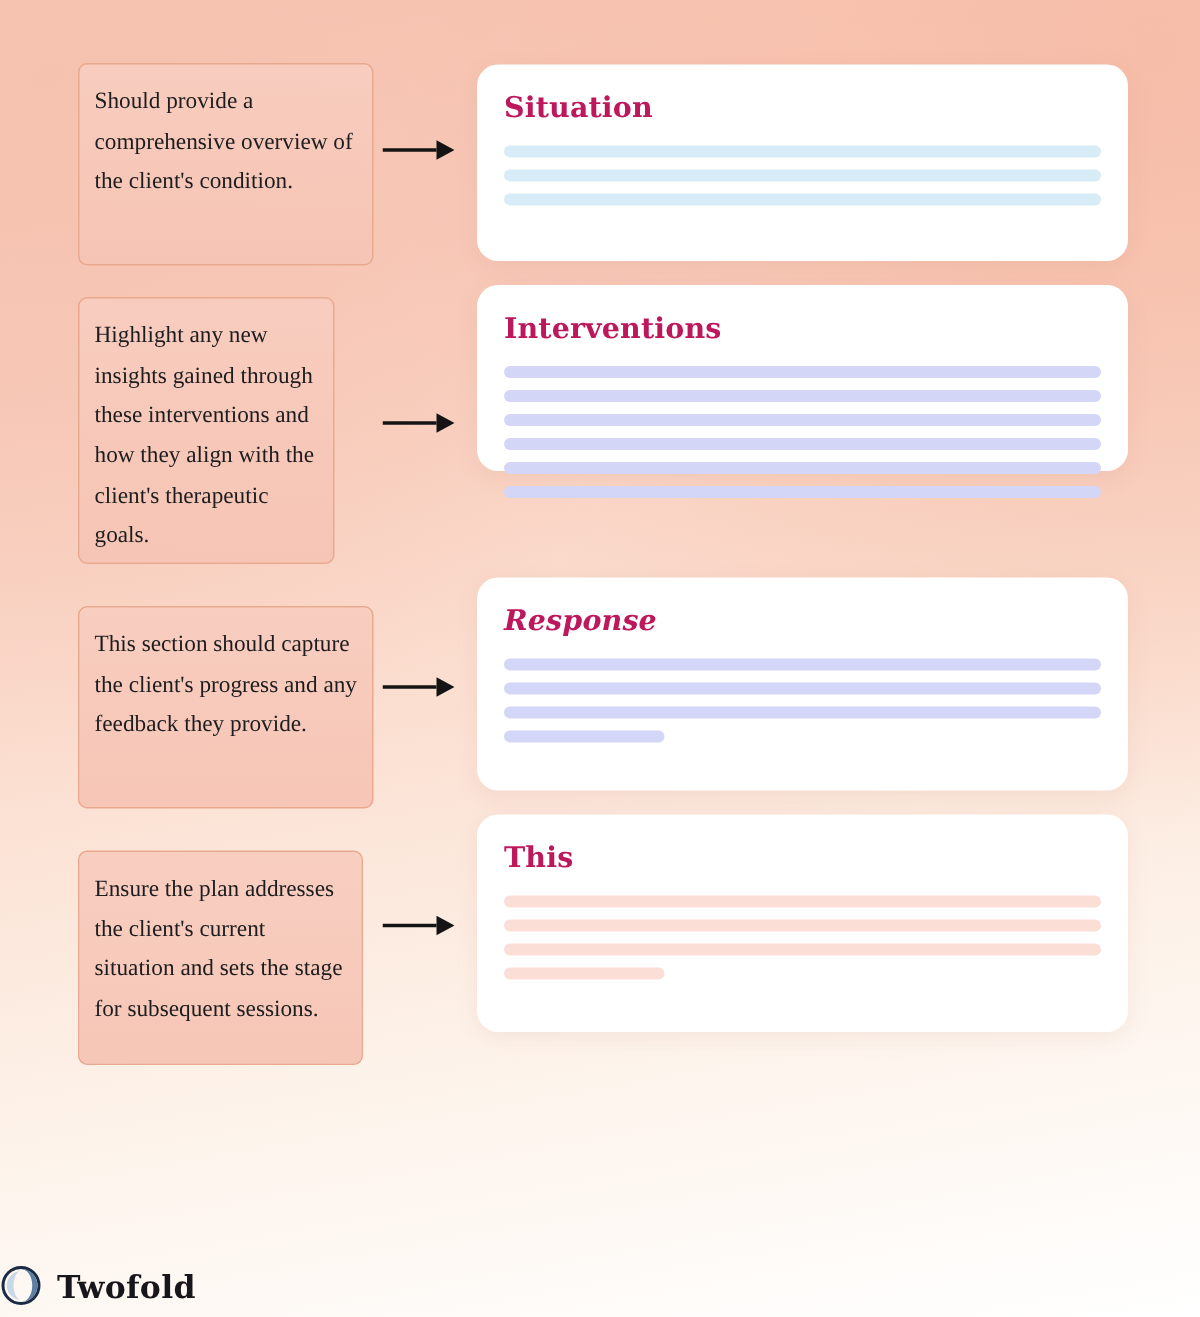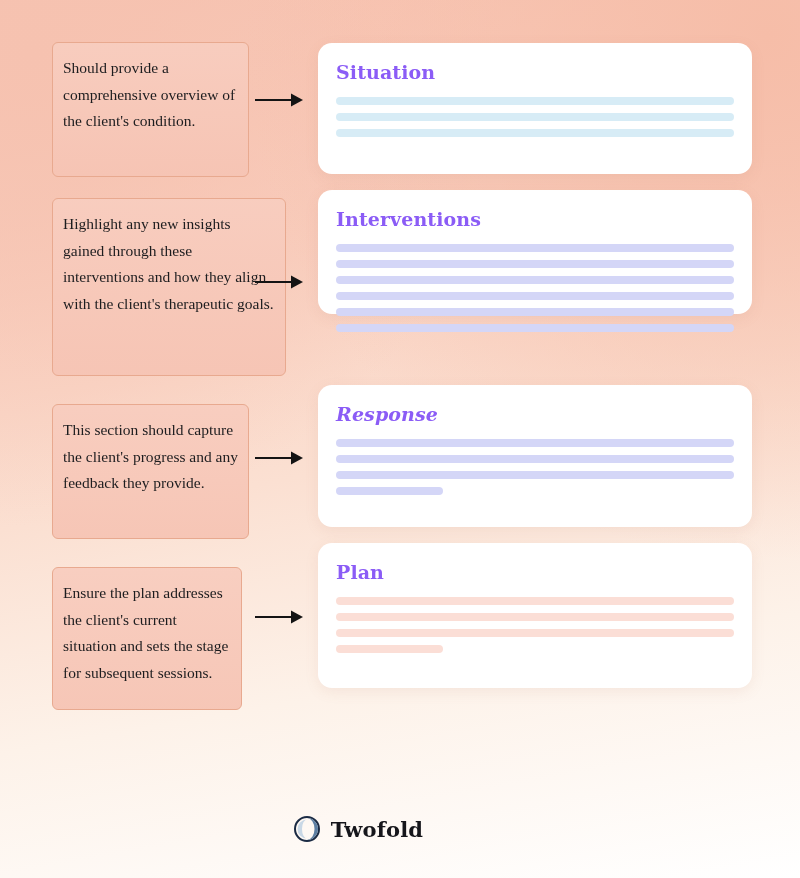--- a/index.html
+++ b/index.html
@@ -52,43 +52,42 @@
     background: #ffffff;
     border-radius: 14px;
     box-sizing: border-box;
     padding: 16px 18px 16px 18px;
     box-shadow: 0 4px 14px rgba(180,120,100,0.10);
   }
   .card-title {
     font-family: "DejaVu Serif", serif;
     font-weight: bold;
     font-size: 19px;
-    color: #8b5cf6;
+    color: #be185d;
     letter-spacing: 0.1px;
     margin: 2px 0 14px 0;
   }
   .lines {
     display: flex;
     flex-direction: column;
     gap: 8px;
   }
   .line {
     height: 8px;
     border-radius: 4px;
   }
 
   
   .footer {
     position: absolute;
     left: 0;
-    top: 815px;
+    top: 843px;
     width: 716px;
     display: flex;
     align-items: center;
-    justify-content: center;
     gap: 10px;
   }
   .logo-mark {
     width: 28px;
     height: 28px;
     display: block;
   }
   .logo-text {
     font-family: "DejaVu Serif", serif;
     font-weight: bold;
@@ -111,21 +110,21 @@
   </div>
   <div class="card" id="card-0" style="left: 318px; top: 43px; width: 434px; height: 131px;">
     <div class="card-title">Situation</div>
     <div class="lines" id="lines-0">
         <div class="line" style="width: 100%; background: rgb(215, 236, 246);"></div>
         <div class="line" style="width: 100%; background: rgb(215, 236, 246);"></div>
         <div class="line" style="width: 100%; background: rgb(215, 236, 246);"></div>
       </div>
   </div>
 
-  <div class="note" id="note-1" style="left: 52px; top: 198px; width: 234px; height: 178px;">Highlight any new insights gained through these interventions and how they align with the client's therapeutic goals.</div>
+  <div class="note" id="note-1" style="left: 52px; top: 198px; width: 171px; height: 178px;">Highlight any new insights gained through these interventions and how they align with the client's therapeutic goals.</div>
   <div class="arrow" id="arrow-1" style="left: 255px; top: 272px;">
     <svg viewBox="0 0 48 20" width="48" height="20" aria-hidden="true">
       <line x1="0" y1="10" x2="36" y2="10" stroke="#141414" stroke-width="2.2"></line>
       <polygon points="36,3.5 48,10 36,16.5" fill="#141414"></polygon>
     </svg>
   </div>
   <div class="card" id="card-1" style="left: 318px; top: 190px; width: 434px; height: 124px;">
     <div class="card-title">Interventions</div>
     <div class="lines" id="lines-1">
         <div class="line" style="width: 100%; background: rgb(212, 214, 247);"></div>
@@ -155,21 +154,21 @@
   </div>
 
   <div class="note" id="note-3" style="left: 52px; top: 567px; width: 190px; height: 143px;">Ensure the plan addresses the client's current situation and sets the stage for subsequent sessions.</div>
   <div class="arrow" id="arrow-3" style="left: 255px; top: 607px;">
     <svg viewBox="0 0 48 20" width="48" height="20" aria-hidden="true">
       <line x1="0" y1="10" x2="36" y2="10" stroke="#141414" stroke-width="2.2"></line>
       <polygon points="36,3.5 48,10 36,16.5" fill="#141414"></polygon>
     </svg>
   </div>
   <div class="card" id="card-3" style="left: 318px; top: 543px; width: 434px; height: 145px;">
-    <div class="card-title">Plan</div>
+    <div class="card-title">This</div>
     <div class="lines" id="lines-3">
         <div class="line" style="width: 100%; background: rgb(251, 222, 214);"></div>
         <div class="line" style="width: 100%; background: rgb(251, 222, 214);"></div>
         <div class="line" style="width: 100%; background: rgb(251, 222, 214);"></div>
         <div class="line" style="width: 27%; background: rgb(251, 222, 214);"></div>
       </div>
   </div>
 
   <div class="footer">
     <span class="logo-mark">

